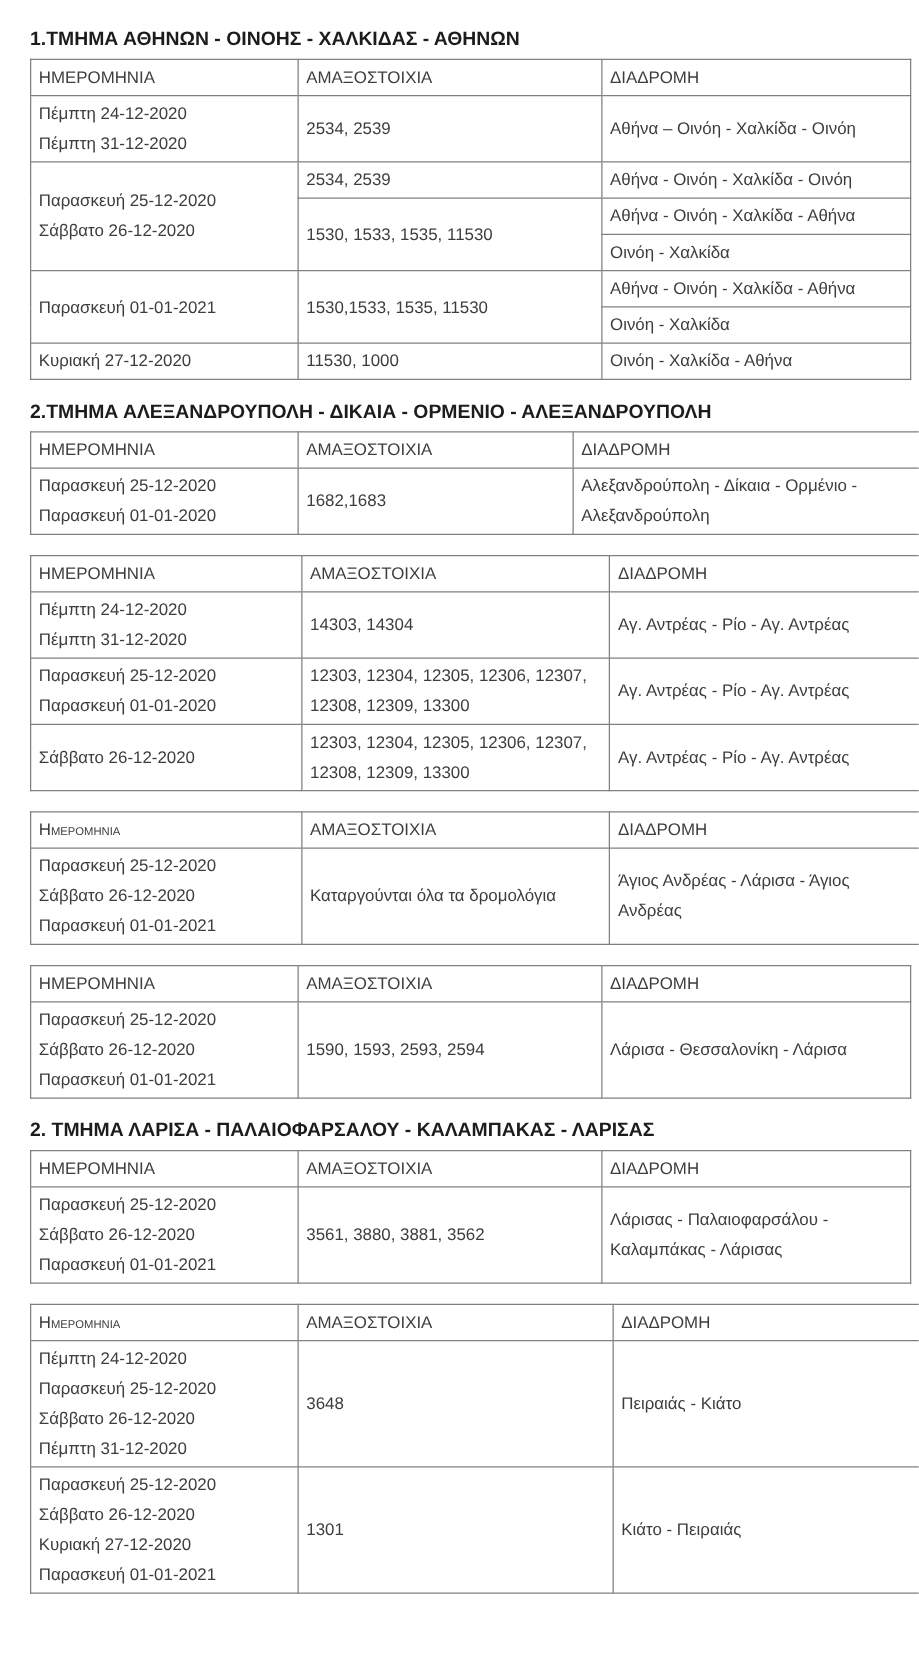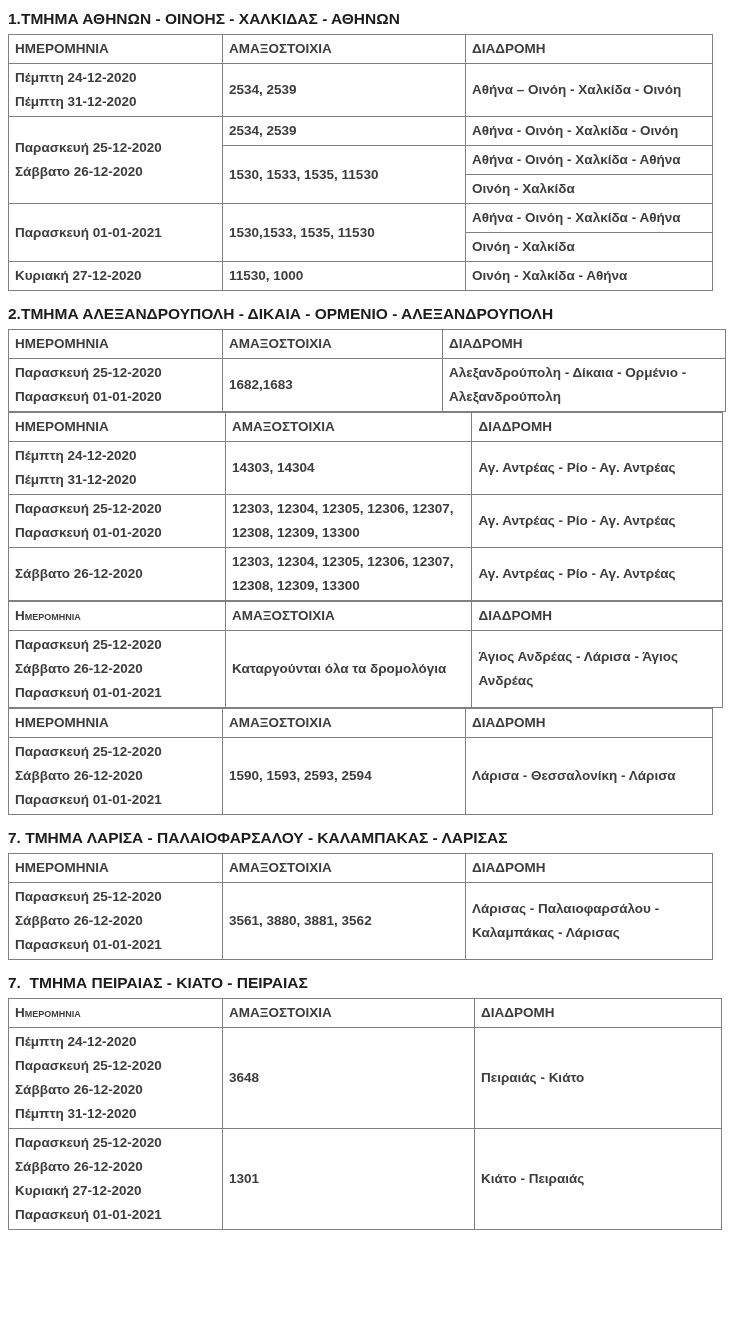--- a/index.html
+++ b/index.html
@@ -1,32 +1,31 @@
 <!DOCTYPE html>
 <html lang="el"><head>
 <meta charset="utf-8">
 <style>
   html,body{margin:0;padding:0;background:#ffffff;}
   body{width:735px;font-family:"Liberation Sans",sans-serif;}
   .page{padding:6px 10px 12px 8px;}
-  .section{margin:0;}
+  .section{margin:16px;}
   .section-title{
     font-size:15.5px;
     font-weight:bold;
     color:#1c1c1c;
     margin:13px 0 6px 0;
     white-space:pre-wrap;
     line-height:19px;
   }
   .section:first-child .section-title{margin-top:3px;}
   table.sched{
     border-collapse:collapse;
     table-layout:fixed;
     width:704px;
-    font-weight:bold;
   }
   table.sched.wide{width:715px;}
   td{
     border:1px solid #808080;
     padding:2px 6px;
     font-size:13.5px;
     color:#3d3d3d;
     line-height:24px;
     vertical-align:middle;
     text-align:left;
@@ -197,21 +196,21 @@
 Σάββατο 26-12-2020
 Παρασκευή 01-01-2021</td>
           <td>1590, 1593, 2593, 2594</td>
           <td>Λάρισα - Θεσσαλονίκη - Λάρισα</td>
         </tr>
       </tbody>
     </table>
   </div>
 
   <div class="section">
-    <div class="section-title">7. ΤΜΗΜΑ ΛΑΡΙΣΑ - ΠΑΛΑΙΟΦΑΡΣΑΛΟΥ - ΚΑΛΑΜΠΑΚΑΣ - ΛΑΡΙΣΑΣ</div>
+    <div class="section-title">2. ΤΜΗΜΑ ΛΑΡΙΣΑ - ΠΑΛΑΙΟΦΑΡΣΑΛΟΥ - ΚΑΛΑΜΠΑΚΑΣ - ΛΑΡΙΣΑΣ</div>
     <table class="sched">
       <colgroup>
           <col class="c1">
           <col class="c2">
           <col class="c3">
         </colgroup>
       <tbody>
         <tr>
           <td>ΗΜΕΡΟΜΗΝΙΑ</td>
           <td>ΑΜΑΞΟΣΤΟΙΧΙΑ</td>
@@ -222,21 +221,20 @@
 Σάββατο 26-12-2020
 Παρασκευή 01-01-2021</td>
           <td>3561, 3880, 3881, 3562</td>
           <td>Λάρισας - Παλαιοφαρσάλου - Καλαμπάκας - Λάρισας</td>
         </tr>
       </tbody>
     </table>
   </div>
 
   <div class="section">
-    <div class="section-title">7.  ΤΜΗΜΑ ΠΕΙΡΑΙΑΣ - ΚΙΑΤΟ - ΠΕΙΡΑΙΑΣ</div>
     <table class="sched t7">
       <colgroup>
           <col class="c1">
           <col class="c2">
           <col class="c3">
         </colgroup>
       <tbody>
         <tr>
           <td class="sc">Ημερομηνια</td>
           <td>ΑΜΑΞΟΣΤΟΙΧΙΑ</td>

